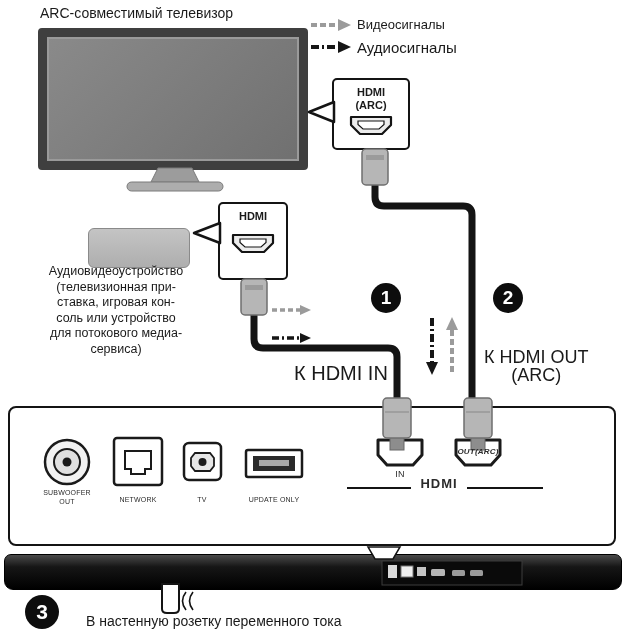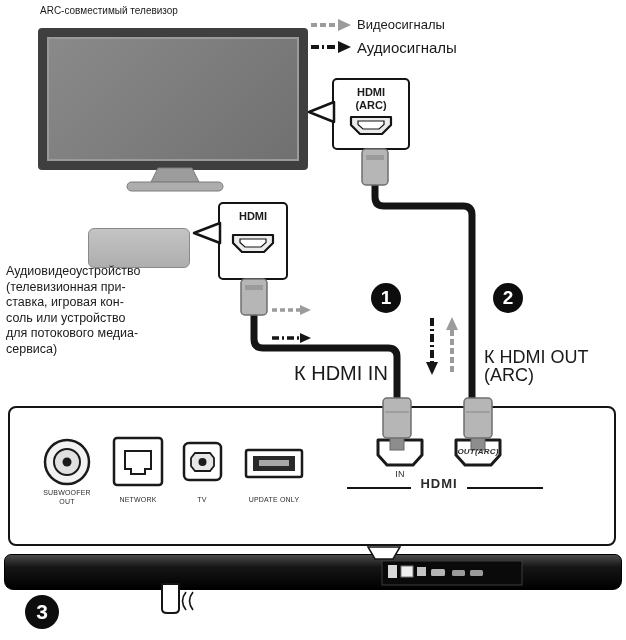--- a/index.html
+++ b/index.html
@@ -4,21 +4,21 @@
 <style>
   html,body { margin:0; padding:0; background:#fff; }
   .canvas {
     position:relative; width:626px; height:640px; background:#ffffff;
     font-family:"Liberation Sans", sans-serif; color:#1a1a1a; overflow:hidden;
   }
   .under { position:absolute; z-index:1; }
   #gfx   { position:absolute; left:0; top:0; z-index:2; pointer-events:none; }
   .over  { position:absolute; z-index:3; }
   .txt   { color:#1a1a1a; }
-  .pre   { white-space:pre-line; }
+  .pre   { white-space:pre-line;text-align:center; }
 
   .tv {
     left:38px; top:28px; width:270px; height:142px; box-sizing:border-box;
     background:linear-gradient(135deg,#8a8a8a,#707070);
     border:9px solid #3f3f3f; border-radius:4px;
     box-shadow:inset 0 0 0 2px #9a9a9a;
   }
   .device {
     left:88px; top:228px; width:100px; height:38px;
     background:linear-gradient(#c4c4c4,#aeaeae);
@@ -172,40 +172,41 @@
       <rect x="470" y="570" width="13" height="6" rx="1.5" fill="#9a9a9a"></rect>
     </g>
 
     <g>
       <path d="M162,584 H179 V609 Q179,613 174,613 H167 Q162,613 162,609 Z" fill="#fff" stroke="#141414" stroke-width="2"></path>
       <path d="M186,592 q-7,9 0,18" fill="none" stroke="#141414" stroke-width="1.6"></path>
       <path d="M193,592 q-7,9 0,18" fill="none" stroke="#141414" stroke-width="1.6"></path>
     </g>
   </svg>
 
-  <div class="over txt" style="left:40px; top:5px; font-size:10px;">ARC-совместимый телевизор</div>
+  <div class="over txt" style="left:40px; top:5px; font-size:14px;">ARC-совместимый телевизор</div>
 
   <div class="over txt" style="left:357px; top:17px; font-size:13px;">Видеосигналы</div>
   <div class="over txt" style="left:357px; top:39px; font-size:15px;">Аудиосигналы</div>
 
   <div class="over txt pre" style="left:6px; top:264px; width:220px; font-size:12.5px; line-height:15.5px;">Аудиовидеоустройство
 (телевизионная при-
 ставка, игровая кон-
 соль или устройство
 для потокового медиа-
 сервиса)</div>
 
   <div class="over txt" style="left:294px; top:362px; font-size:20px;">К HDMI IN</div>
   <div class="over txt pre" style="left:484px; top:348px; font-size:18px; line-height:18px;">К HDMI OUT
 (ARC)</div>
 
   <div class="over step" style="left:371px; top:283px;">1</div>
   <div class="over step" style="left:493px; top:283px;">2</div>
   <div class="over step" style="left:25px; top:595px; width:34px; height:34px; font-size:21px;">3</div>
 
+  <div class="over txt" style="left:86px; top:613px; font-size:14px;">В настенную розетку переменного тока</div>
 
   <div class="over portlabel pre" style="left:37px; top:489px; width:60px;">SUBWOOFER
 OUT</div>
   <div class="over portlabel" style="left:108px; top:496px; width:60px;">NETWORK</div>
   <div class="over portlabel" style="left:172px; top:496px; width:60px;">TV</div>
   <div class="over portlabel" style="left:243px; top:496px; width:62px;">UPDATE ONLY</div>
   <div class="over portlabel" style="left:385px; top:470px; width:30px; font-size:9px; font-weight:normal;">IN</div>
   <div class="over portlabel" style="left:452px; top:448px; width:52px; font-size:8px; font-weight:bold;font-style:italic;">OUT(ARC)</div>
   <div class="over portlabel" style="left:411px; top:480px; width:56px; font-size:13px; font-weight:bold; letter-spacing:1px;">HDMI</div>
 

